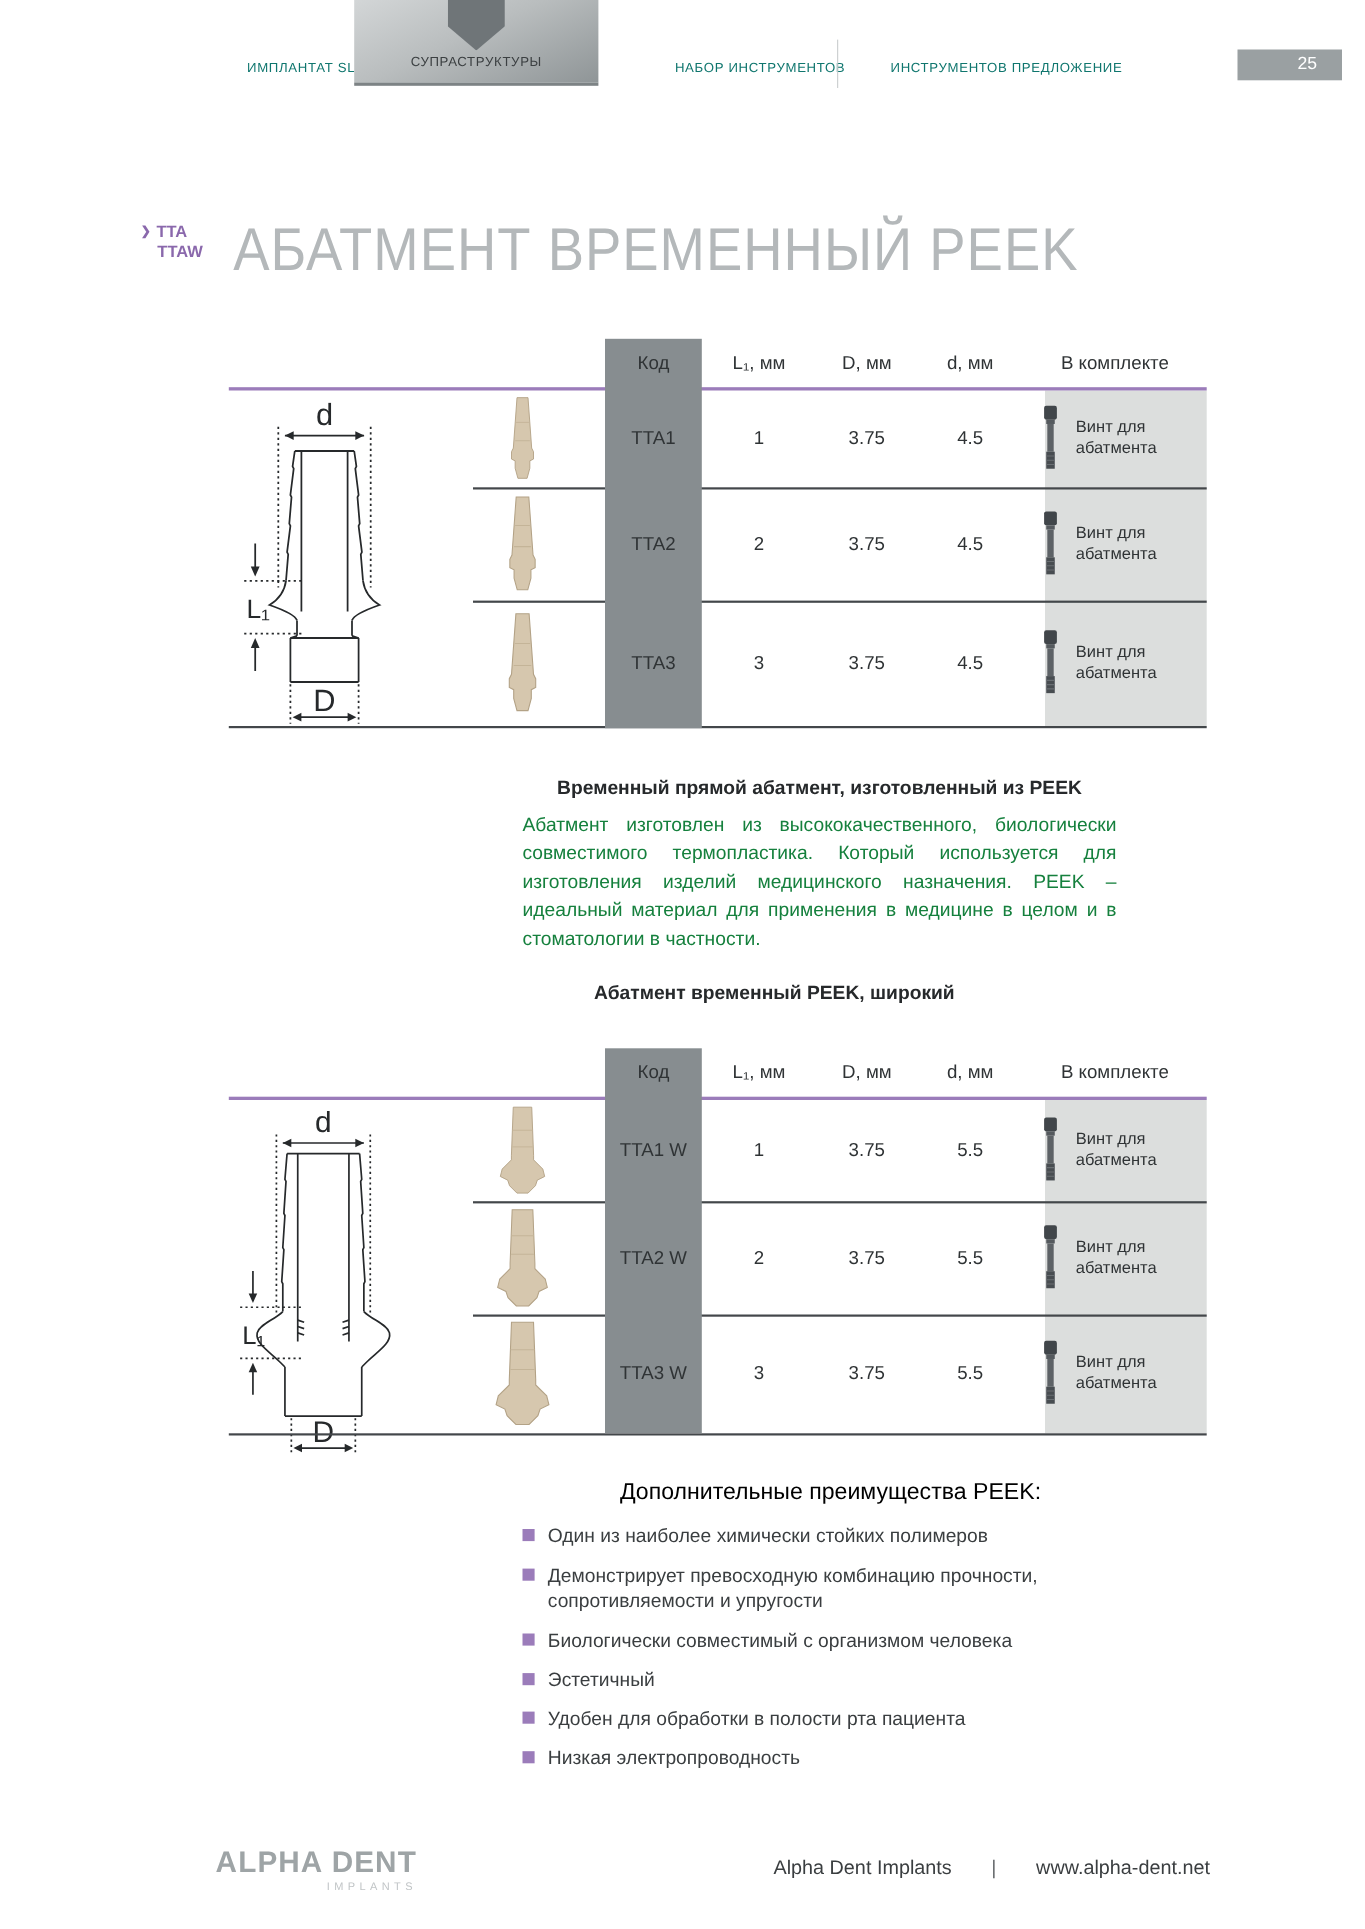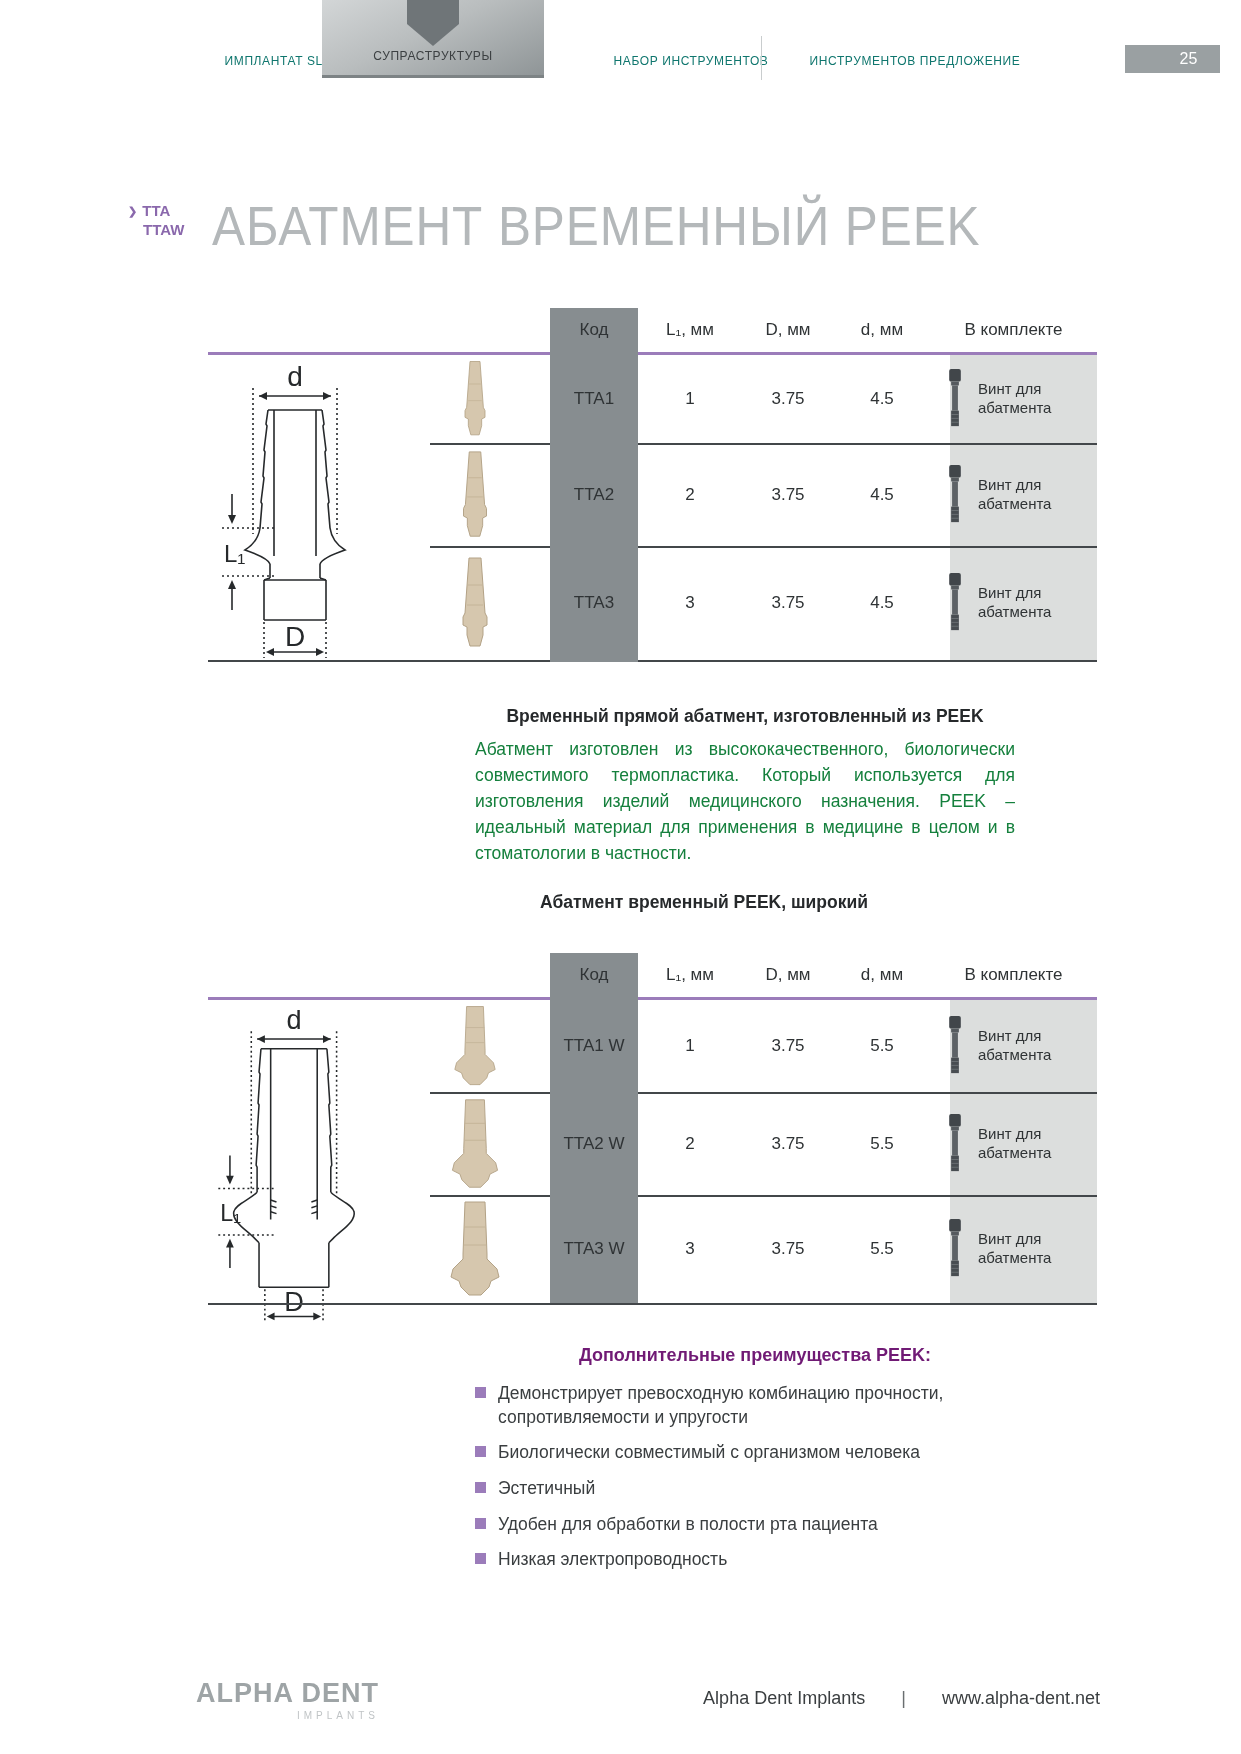--- a/index.html
+++ b/index.html
@@ -45,21 +45,21 @@
   .incl-text { font-size:15px; line-height:1.25; color:#2f3335; width:92px; }
   .photo-wrap { display:flex; align-items:center; justify-content:center; }
 
   
   .text-col { position:absolute; left:475px; top:706px; width:540px; }
   .sec-heading { font-size:17.5px; font-weight:700; text-align:center; color:#26292b; }
   .sec-body { margin-top:10px; font-size:17.5px; line-height:1.48; text-align:justify; color:#15803d; }
   .sec2-heading { position:absolute; left:540px; top:892px; font-size:17.5px; font-weight:700; color:#26292b; }
 
   .advantages { position:absolute; left:475px; top:1345px; width:560px; }
-  .adv-heading { font-size:18px; font-weight:700; text-align:center; color:#701a75; }
+  .adv-heading { font-size:21px; font-weight:400; text-align:center; color:#000000; }
   .adv-list { margin-top:16px; list-style:none; }
   .adv-item { display:flex; gap:12px; margin-bottom:12px; font-size:17.5px; line-height:1.35; color:#3a3e40; }
   .adv-bullet { flex:0 0 11px; width:11px; height:11px; margin-top:5px; background:#9b7cba; }
 
   
   .footer-logo { position:absolute; left:196px; top:1678px; }
   .logo-main { font-size:27px; font-weight:700; letter-spacing:1px; color:#9ea4a6; }
   .logo-sub { margin-top:1px; text-align:right; font-size:10px; letter-spacing:4px; color:#c0c4c6; }
   .footer-right { position:absolute; left:640px; top:1688px; width:460px; display:flex;
     justify-content:flex-end; align-items:center; gap:36px; font-size:18px; color:#3a3e40; }
@@ -362,20 +362,24 @@
         </svg>
       <span class="incl-text">Винт для абатмента</span>
     </div>
   </div>
 
   <div class="advantages">
     <div class="adv-heading">Дополнительные преимущества PEEK:</div>
     <ul class="adv-list">
       <li class="adv-item">
           <span class="adv-bullet"></span>
+          <span>Один из наиболее химически стойких полимеров</span>
+        </li>
+      <li class="adv-item">
+          <span class="adv-bullet"></span>
           <span>Демонстрирует превосходную комбинацию прочности, сопротивляемости и упругости</span>
         </li>
       <li class="adv-item">
           <span class="adv-bullet"></span>
           <span>Биологически совместимый с организмом человека</span>
         </li>
       <li class="adv-item">
           <span class="adv-bullet"></span>
           <span>Эстетичный</span>
         </li>

